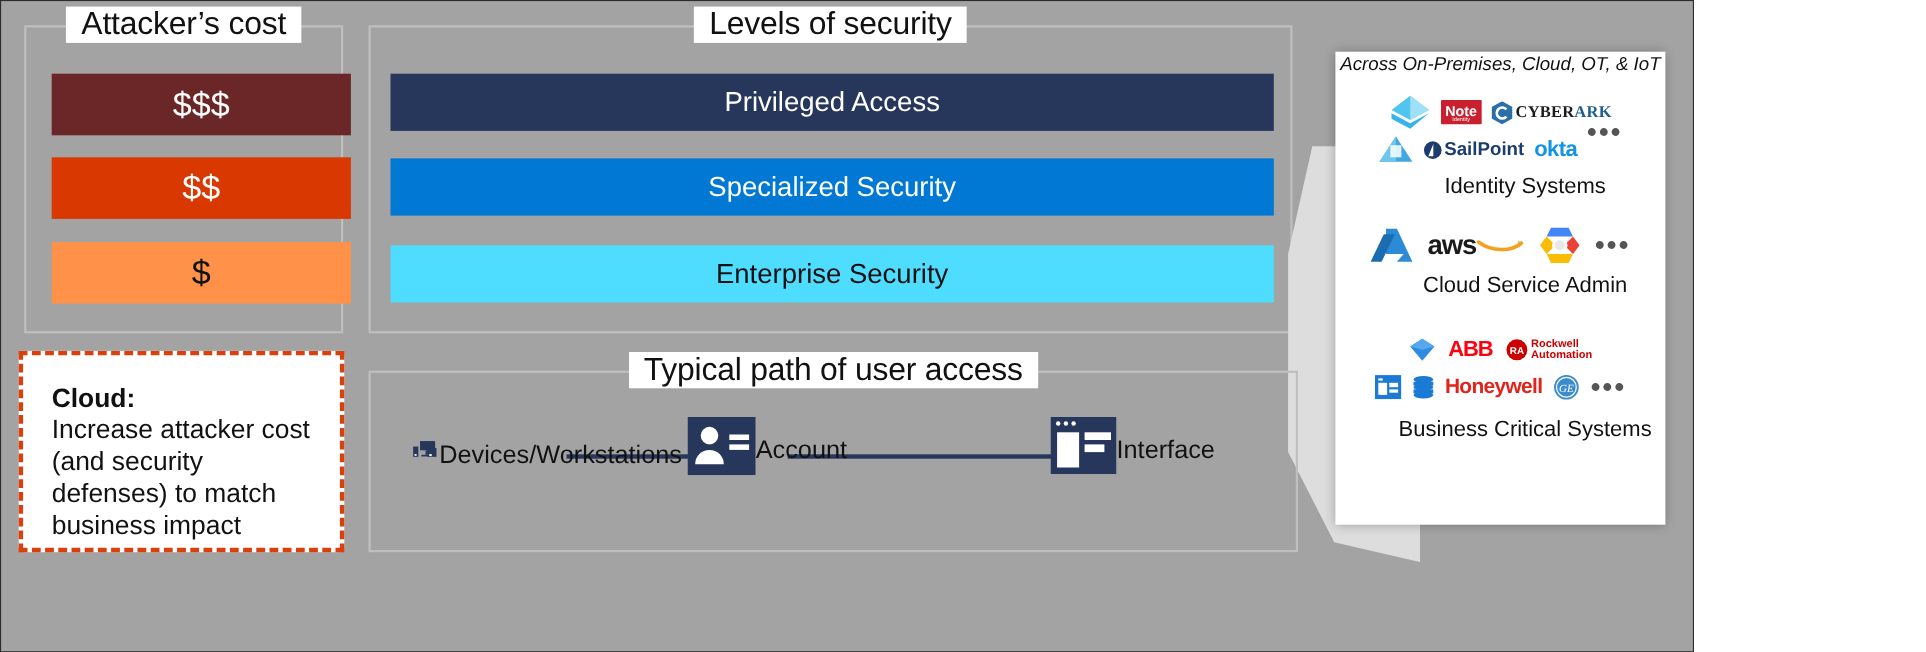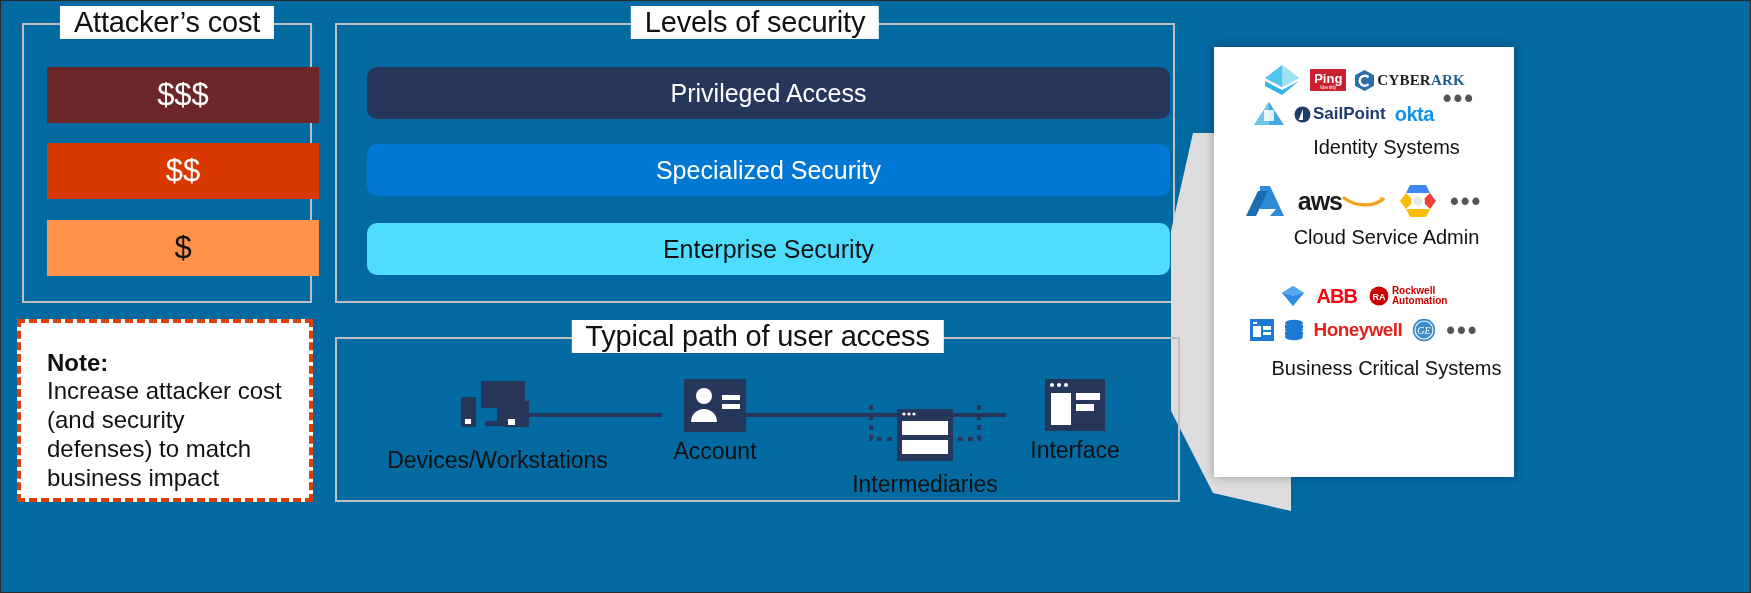--- a/index.html
+++ b/index.html
@@ -3,21 +3,21 @@
 <meta charset="utf-8">
 <style>
   html,body{margin:0;padding:0;}
   body{
     width:1751px;height:593px;
     background:#ffffff;
     font-family:"Liberation Sans", sans-serif;
     color:#000000;
     overflow:hidden;
   }
-  #canvas{position:relative;width:1751px;height:593px;box-sizing:border-box;border:1px solid #2b2b2b;background:#0369a1;}
+  #canvas{position:relative;width:1540px;height:593px;box-sizing:border-box;border:1px solid #2b2b2b;background:#a3a3a3;}
 
   
   .groupbox{position:absolute;box-sizing:border-box;}
   .gb-border{position:absolute;inset:0;border:2px solid #bfbfbf;box-sizing:border-box;}
   .gb-title{
     position:absolute;top:-17px;left:50%;transform:translateX(-50%);
     background:#fff;padding:0 14px;white-space:nowrap;
     font-size:29px;font-weight:400;color:#111;letter-spacing:-0.2px;
   }
 
@@ -37,37 +37,37 @@
     position:absolute;left:16px;top:318px;width:296px;height:183px;
     border:4px dashed #D9400B;box-sizing:border-box;background:#fff;
   }
   #note-inner{padding:26px 20px 0 26px;}
   .note-title{font-size:24px;font-weight:bold;line-height:1.18;color:#111;}
   .note-body{font-size:24px;font-weight:400;line-height:1.2;color:#111;}
 
   
   #levels-box{left:334px;top:22px;width:840px;height:280px;}
   .level-bar{
-    position:absolute;left:32px;width:803px;height:52px;
+    position:absolute;left:20px;width:803px;height:52px;
     display:flex;align-items:center;justify-content:center;
-    font-size:25px;font-weight:400;border-radius:10px;
+    font-size:25px;font-weight:400;
   }
   #lvl-priv{top:44px;background:#27375C;color:#fff;}
   #lvl-spec{top:121px;background:#0078D4;color:#fff;}
   #lvl-ent{top:200px;background:#4EDDFF;color:#111;}
 
   
   #path-box{left:334px;top:336px;width:845px;height:165px;}
   #path-inner{position:absolute;inset:0;}
 
   .conn{position:absolute;height:4px;background:#27375C;}
   #conn-1{left:180px;top:76px;width:147px;}
   #conn-2{left:381px;top:76px;width:290px;}
 
-  .node{position:absolute;display:flex;flex-direction:column;align-items:center;}
+  .node{position:absolute;display:flex;align-items:center;}
   .node-label{font-size:23px;color:#111;white-space:nowrap;margin-top:6px;}
 
   #node-devices{left:40px;top:42px;width:245px;}
   #node-account{left:290px;top:42px;width:180px;text-align:center;}
   #node-inter{left:440px;top:68px;width:300px;}
   #node-iface{left:620px;top:42px;width:240px;}
 
   .icon-nv{fill:#27375C;}
 
   
@@ -111,21 +111,21 @@
     <div class="gb-border"></div>
     <div class="gb-title">Attacker’s cost</div>
 
     <div class="cost-bar" id="cost-3" style="background: rgb(107, 39, 39);">$$$</div>
     <div class="cost-bar" id="cost-2" style="background: rgb(217, 57, 0);">$$</div>
     <div class="cost-bar" id="cost-1" style="background: rgb(255, 146, 72);">$</div>
   </div>
 
   <div id="note-box" style="border-color: rgb(217, 64, 11);">
     <div id="note-inner">
-      <div class="note-title">Note:</div>
+      <div class="note-title">Cloud:</div>
       <div class="note-body">Increase attacker cost (and security defenses) to match business impact</div>
     </div>
   </div>
 
   <div class="groupbox" id="levels-box">
     <div class="gb-border"></div>
     <div class="gb-title">Levels of security</div>
 
     <div class="level-bar" id="lvl-priv" style="background: rgb(39, 55, 92); color: rgb(255, 255, 255);">Privileged Access</div>
     <div class="level-bar" id="lvl-spec" style="background: rgb(0, 120, 212); color: rgb(255, 255, 255);">Specialized Security</div>
@@ -161,63 +161,49 @@
         <svg width="62" height="53" viewBox="0 0 62 53">
           <rect x="0" y="0" width="62" height="53" class="icon-nv"></rect>
           <circle cx="20" cy="17" r="8" fill="#fff"></circle>
           <path d="M7 43 a13 13 0 0 1 26 0 z" fill="#fff"></path>
           <rect x="38" y="16" width="18" height="5" fill="#fff"></rect>
           <rect x="38" y="25" width="18" height="5" fill="#fff"></rect>
         </svg>
         <div class="node-label">Account</div>
       </div>
 
-      <div class="node" id="node-inter">
-        <svg width="180" height="60" viewBox="0 0 180 60">
-
-          <path d="M36 0 L36 34 L74 34" fill="none" stroke="#27375C" stroke-width="4" stroke-dasharray="5 5"></path>
-          <path d="M144 0 L144 34 L106 34" fill="none" stroke="#27375C" stroke-width="4" stroke-dasharray="5 5"></path>
-
-          <rect x="62" y="4" width="56" height="52" class="icon-nv"></rect>
-          <circle cx="69" cy="9" r="1.6" fill="#fff"></circle>
-          <circle cx="74" cy="9" r="1.6" fill="#fff"></circle>
-          <circle cx="79" cy="9" r="1.6" fill="#fff"></circle>
-          <rect x="67" y="16" width="46" height="14" fill="#fff"></rect>
-          <rect x="67" y="35" width="46" height="14" fill="#fff"></rect>
-        </svg>
-        <div class="node-label">Intermediaries</div>
-      </div>
 
       <div class="node" id="node-iface">
         <svg width="60" height="52" viewBox="0 0 60 52">
           <rect x="0" y="0" width="60" height="52" class="icon-nv"></rect>
           <circle cx="7" cy="6" r="2" fill="#fff"></circle>
           <circle cx="14" cy="6" r="2" fill="#fff"></circle>
           <circle cx="21" cy="6" r="2" fill="#fff"></circle>
           <rect x="6" y="14" width="20" height="32" fill="#fff"></rect>
           <rect x="31" y="14" width="24" height="7" fill="#fff"></rect>
           <rect x="31" y="25" width="18" height="7" fill="#fff"></rect>
         </svg>
         <div class="node-label">Interface</div>
       </div>
     </div>
   </div>
 
   <div id="assets-panel">
+    <div id="assets-sub">Across On-Premises, Cloud, OT, &amp; IoT</div>
 
     <div class="asset-group">
       <div class="logo-rows">
         <div class="logo-row">
           <svg class="lg" width="38" height="34" viewBox="0 0 38 34">
             <polygon points="19,2 36,15 19,24 2,15" fill="#50C5F0"></polygon>
             <polygon points="19,2 36,15 19,24" fill="#9FE0F7"></polygon>
             <polygon points="2,18 19,27 36,18 19,32 2,23" fill="#35B4E8"></polygon>
           </svg>
           <div class="lg w-ping">
-            <span>Ping</span>
+            <span>Note</span>
             <small>Identity</small>
           </div>
           <span class="lg" style="display:flex;align-items:center;gap:3px;font-family:Liberation Serif, serif;">
             <svg width="19" height="21" viewBox="0 0 19 21">
               <polygon points="9.5,0 19,5.2 19,15.7 9.5,21 0,15.7 0,5.2" fill="#2A6FA8"></polygon>
               <path d="M13.5 7.5 a5 5 0 1 0 0 6.5" fill="none" stroke="#fff" stroke-width="2.4"></path>
             </svg>
             <span class="lg-txt w-cyberark"><span>CYBER</span><b>ARK</b></span>
           </span>
         </div>

